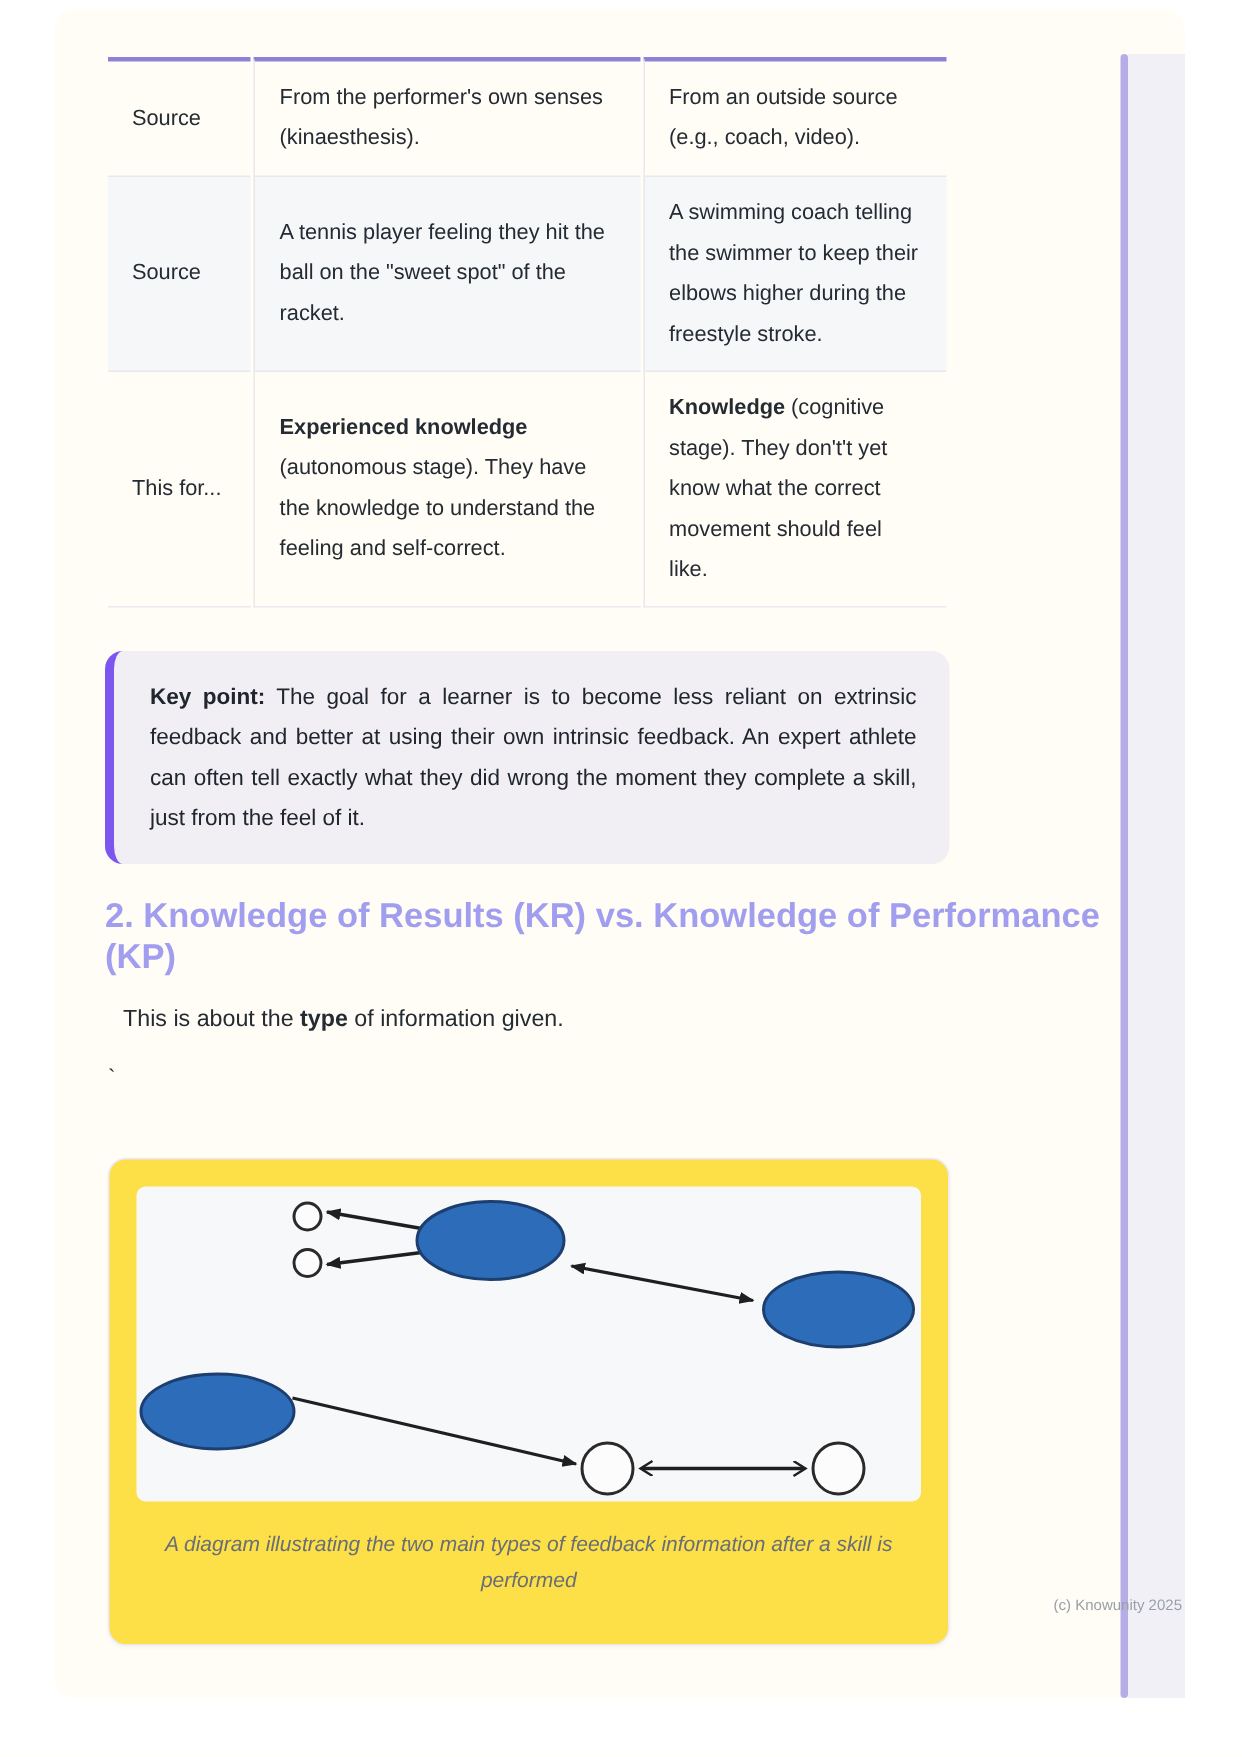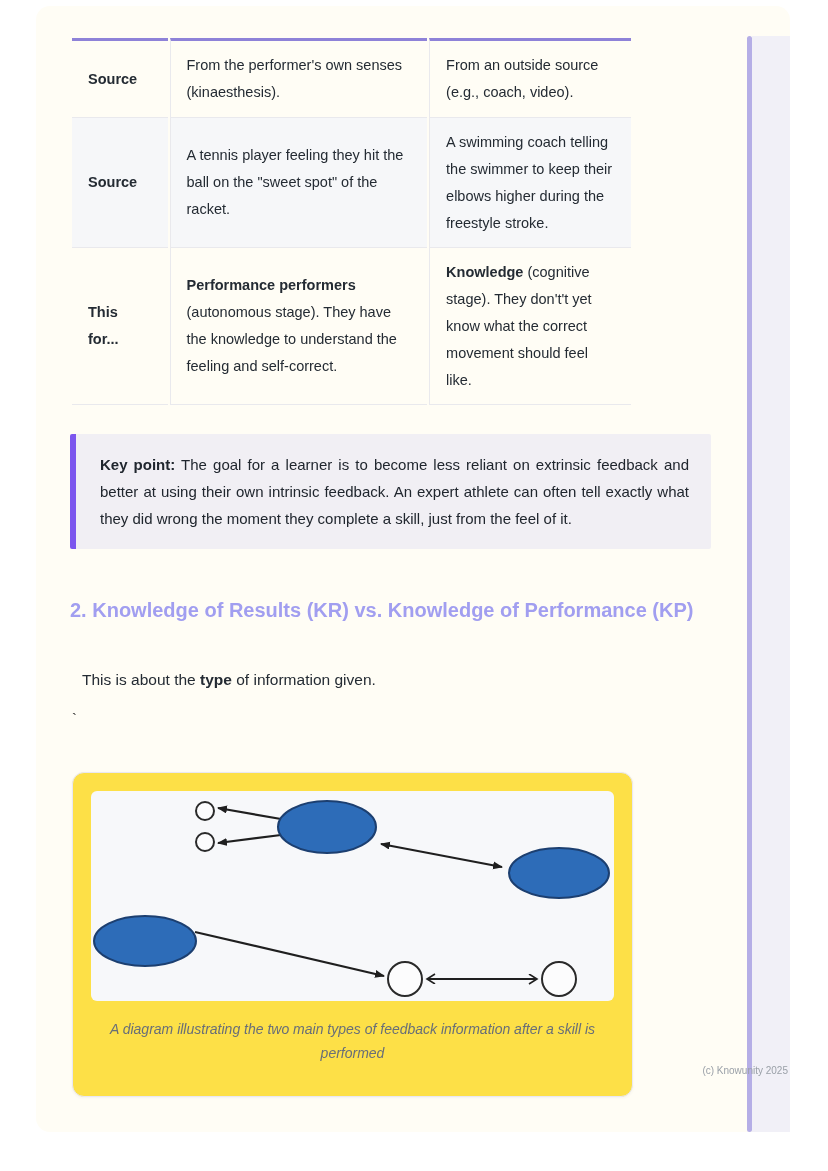--- a/index.html
+++ b/index.html
@@ -32,37 +32,37 @@
     font-size:14.5px;line-height:27px;color:var(--text);
   }
   table.compare td{
     padding:10px 16px;vertical-align:middle;
     border-bottom:1px solid var(--cellline);
     background:transparent;
   }
   table.compare tr:first-child td{border-top:3px solid var(--table-top);}
   table.compare td + td{border-left:1px solid var(--cellline);}
   table.compare tr.alt td{background:#f6f7f9;}
-  table.compare td.rowhead{font-weight:bold;}
+  table.compare td.rowhead{font-weight:normal;}
   table.compare tr.r1{height:80px;}
   table.compare tr.r2{height:130px;}
   table.compare tr.r3{height:157px;}
 
   
   .callout{
-    position:absolute;left:34px;top:428px;width:641px;
+    position:absolute;left:34px;top:428px;width:563px;
     background:#f1eff4;border-left:6px solid var(--accent);
-    border-radius:2px;padding:17px 22px 17px 24px;
+    border-radius:12px;padding:17px 22px 17px 24px;
   }
   .callout p{font-size:15px;line-height:27px;text-align:justify;color:#20262e;}
 
   
   h2.section{
     position:absolute;left:34px;top:591px;width:684px;
-    font-size:20px;font-weight:bold;line-height:27px;color:var(--heading);
+    font-size:23px;font-weight:bold;line-height:27px;color:var(--heading);
   }
   .intro{position:absolute;left:46px;top:662px;font-size:15.5px;line-height:24px;}
   .stray{position:absolute;left:36px;top:704px;font-size:15px;color:#2a2a2a;}
 
   
   .figure-card{
     position:absolute;left:36px;top:766px;width:561px;height:325px;
     background:#fde047;border:1px solid #e9e8f3;border-radius:12px;
     box-shadow:0 1px 3px rgba(60,60,90,0.05);
   }
@@ -102,21 +102,21 @@
         <td><strong></strong><span>From the performer's own senses (kinaesthesis).</span></td>
         <td><strong></strong><span>From an outside source (e.g., coach, video).</span></td>
       </tr>
       <tr class="r2 alt">
         <td class="rowhead">Source</td>
         <td><strong></strong><span>A tennis player feeling they hit the ball on the "sweet spot" of the racket.</span></td>
         <td><strong></strong><span>A swimming coach telling the swimmer to keep their elbows higher during the freestyle stroke.</span></td>
       </tr>
       <tr class="r3">
         <td class="rowhead">This for...</td>
-        <td><strong>Performance performers</strong><span> (autonomous stage). They have the knowledge to understand the feeling and self-correct.</span></td>
+        <td><strong>Experienced knowledge</strong><span> (autonomous stage). They have the knowledge to understand the feeling and self-correct.</span></td>
         <td><strong>Knowledge</strong><span> (cognitive stage). They don't't yet know what the correct movement should feel like.</span></td>
       </tr>
     </tbody>
       </table>
 
     <div class="callout">
       <p><strong>Key point:</strong><span> The goal for a learner is to become less reliant on extrinsic feedback and better at using their own intrinsic feedback. An expert athlete can often tell exactly what they did wrong the moment they complete a skill, just from the feel of it.</span></p>
     </div>
 
     <h2 class="section">2. Knowledge of Results (KR) vs. Knowledge of Performance (KP)</h2>

